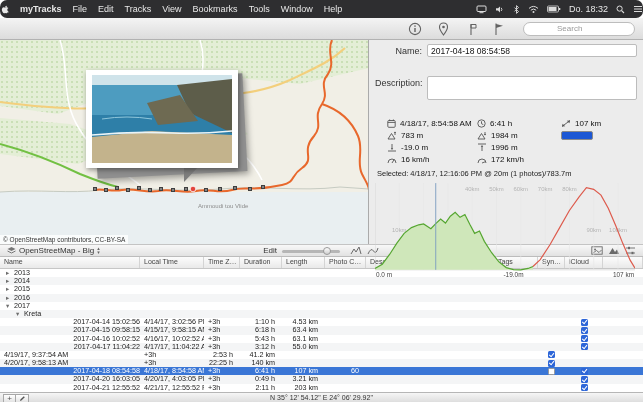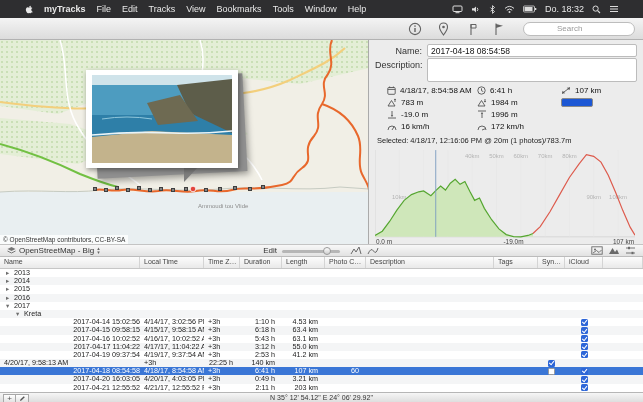--- a/index.html
+++ b/index.html
@@ -1,20 +1,20 @@
 <!DOCTYPE html>
 <html><head>
 <meta charset="utf-8">
 <style>
   * { box-sizing: border-box; margin: 0; padding: 0; }
   html,body { width: 643px; height: 402px; }
   body { font-family: "Liberation Sans", sans-serif; background: #fff; overflow: hidden; position: relative; }
 
   
-  .menubar { height: 18px; background: #2e2e30; color: #e8e8e8; display: flex; align-items: center; font-size: 9px; padding: 0 24px; }
+  .menubar { height: 18px; background: #2e2e30; color: #e8e8e8; display: flex; align-items: center; font-size: 9px; padding: 0 0; border-radius: 7px; }
   .menubar .apple { margin-right: 10px; display:flex; align-items:center; }
   .menubar .appname { font-weight: bold; margin-right: 11px; }
   .menubar .mitem { margin-right: 11px; }
   .menubar .mright { margin-left: auto; display: flex; align-items: center; gap: 8px; }
   .menubar svg { display: block; }
   .menubar .clock { font-size: 9px; }
 
   
   .toolbar { height: 22px; background: linear-gradient(#f4f4f4,#dcdcdc); border-bottom: 1px solid #b2b2b2; display: flex; align-items: center; padding: 0 8px; }
   .toolbar .tspacer { flex: 1; }
@@ -30,21 +30,21 @@
   .maplab { font-size: 6px; fill: #8d8d8d; }
 
   
   .callout { position: absolute; left: 86px; top: 30px; width: 152px; height: 100px; }
   .callout-shadow { position: absolute; left: 9px; top: 7px; width: 150px; height: 98px; background: #8f8f8f; transform: rotate(-3deg); box-shadow: 2px 3px 6px rgba(0,0,0,.35); }
   .callout-frame { position: absolute; left: 0; top: 0; width: 152px; height: 98px; background: #fff; padding: 5px 6px; box-shadow: 1px 2px 5px rgba(0,0,0,.4); }
   .callout-tail { position: absolute; left: 98px; top: 96px; width: 0; height: 0; border-top: 16px solid #7d7d7d; border-right: 15px solid transparent; }
 
   
   .details { flex: 1; background: #ececec; padding: 4px 6px 0 6px; font-size: 9px; color: #222; }
-  .frow { display: flex; margin-bottom: 1px; }
+  .frow { display: flex; margin-bottom: 19px; }
   .flabel { width: 52px; text-align: right; padding-right: 5px; padding-top: 2px; color: #333; }
   .ffield { flex: 1; background: #fff; border: 1px solid #bcbcbc; border-radius: 2px; font-size: 8.5px; font-family: "Liberation Sans", sans-serif; padding: 1px 3px; color: #111; height: 13px; }
   textarea.ffield { height: 24px; resize: none; }
   .stats { display: grid; grid-template-columns: 90px 84px auto; row-gap: 3px; margin: 4px 0 0 12px; }
   .stat { display: flex; align-items: center; gap: 4px; font-size: 8px; color: #111; }
   .stat svg { flex: none; }
   .swatch { width: 32px; height: 9px; border: 1px solid #8a8a8a; border-radius: 2px; }
   .selline { font-size: 7.5px; margin: 5px 0 1px 2px; color: #222; }
   .chartbox { height: 99px; margin-right: 2px; position: relative; }
   .chartbox svg { width: 100%; height: 100%; font-family: "Liberation Sans", sans-serif; }
@@ -581,21 +581,20 @@
     <div class="td num"></div>
     <div class="td"></div>
     <div class="td"></div>
     <div class="td ctr"></div>
     <div class="td ctr">
         <span class="cb"></span>
       </div>
     <div class="td"></div>
   </div>
   <div class="trow tgrid">
-    <div class="td ind2">2017-04-19 09:37:54</div>
     <div class="td">4/19/17, 9:37:54 AM</div>
     <div class="td">+3h</div>
     <div class="td num">2:53 h</div>
     <div class="td num">41.2 km</div>
     <div class="td num"></div>
     <div class="td"></div>
     <div class="td"></div>
     <div class="td ctr"></div>
     <div class="td ctr">
         <span class="cb"></span>

